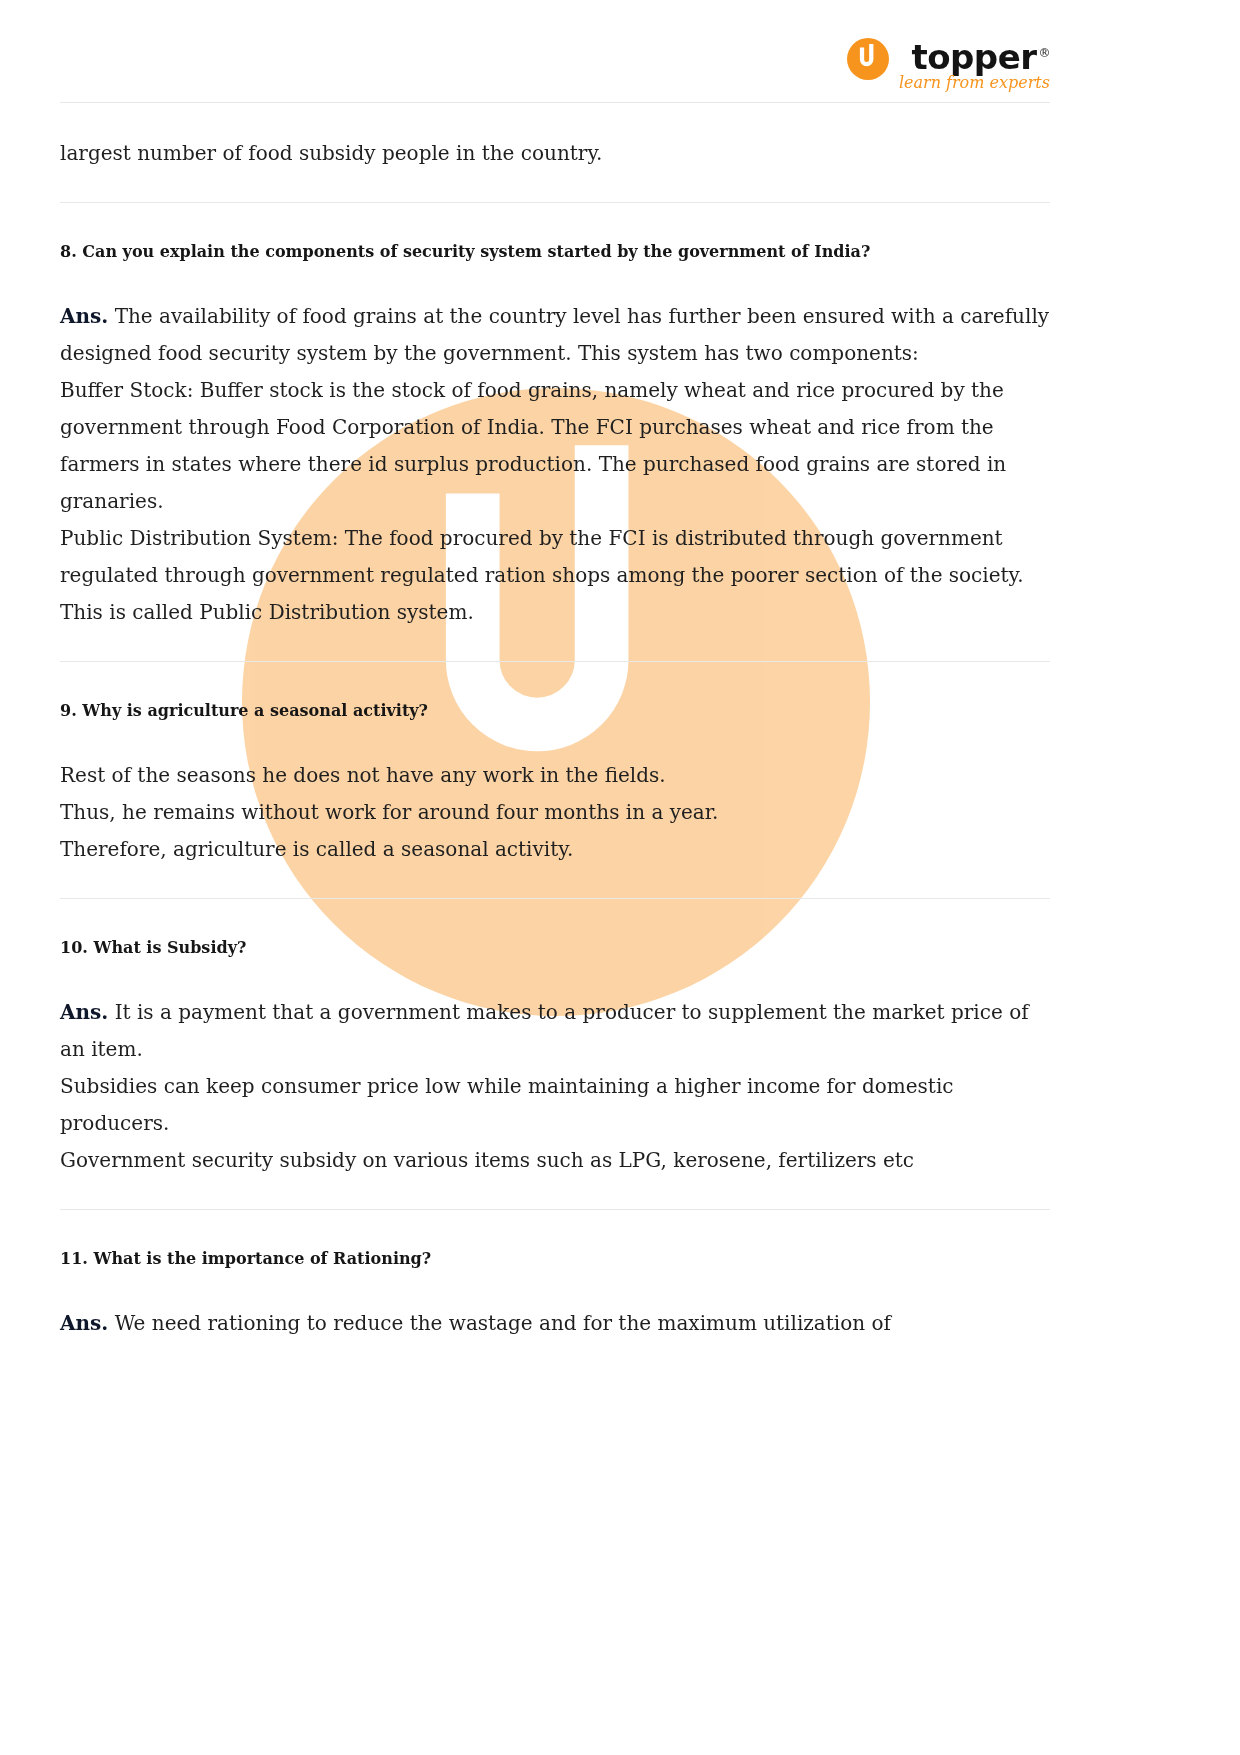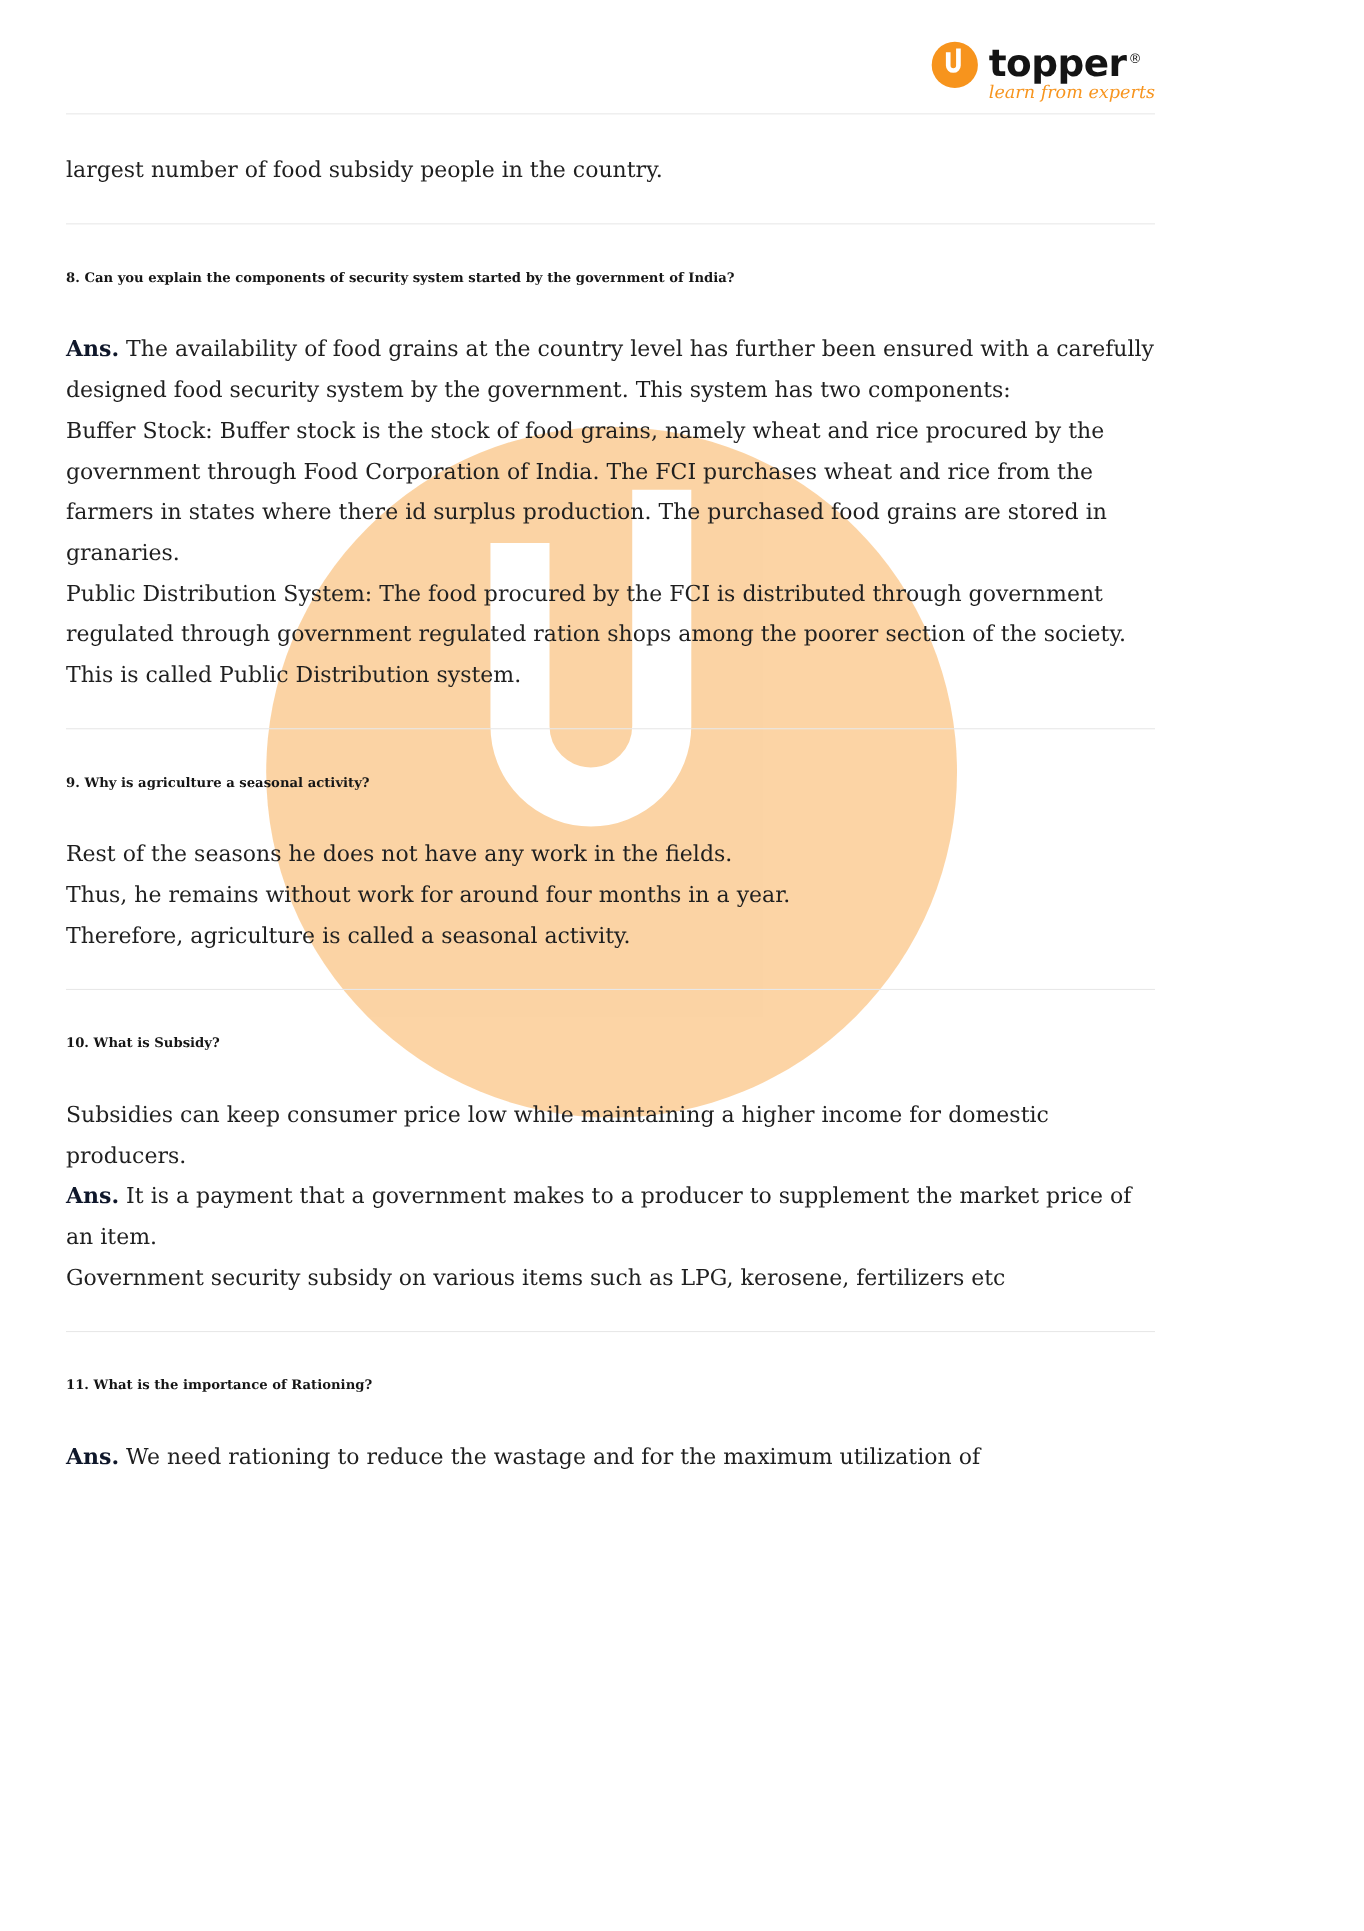--- a/index.html
+++ b/index.html
@@ -48,37 +48,37 @@
   .logo { display: flex; align-items: flex-start; gap: 10px; font-family: "DejaVu Sans", sans-serif; }
   .logo-mark {
     position: relative;
     width: 42px; height: 42px;
     border-radius: 50%;
     background: #f7941d;
     flex: none;
     margin-top: 4px;
   }
   .logo-mark svg { position: absolute; left: 25%; top: 8%; width: 46%; height: 70%; }
-  .logo-right { display: flex; flex-direction: column; }
+  .logo-right { display: flex; flex-direction: column; align-items: flex-end; }
   .brand-line { font-weight: bold; font-size: 34px; line-height: 38px; color: #141414; letter-spacing: -0.5px; white-space: nowrap; }
   .brand-line sup { font-size: 12px; font-weight: normal; color: #222; margin-left: 2px; }
   .tagline {
     font-family: "DejaVu Serif", serif;
     font-style: italic;
     color: #f7941d;
     font-size: 16px;
     line-height: 14px;
     margin-top: 0px;
   }
   
   .rule { border: 0; border-top: 1px solid #e8e8e8; margin: 30px 0; }
   .rule.header-rule { margin: 0; }
   
   .lead { font-size: 20px; line-height: 37px; margin: 32px 0 0 0; }
-  .q-title { font-size: 12px; line-height: 37px; font-weight: bold; margin: 0 0 28px 0; color: #161616; }
+  .q-title { font-size: 16px; line-height: 37px; font-weight: bold; margin: 0 0 28px 0; color: #161616; }
   .answer { font-size: 20px; line-height: 37px; margin: 0; }
   .answer strong { font-weight: bold; color: #0f172a; }
 </style>
 </head>
 <body>
 
 <div class="page">
 
   <div class="watermark">
     <svg viewBox="0 0 100 145" aria-hidden="true">
@@ -120,22 +120,22 @@
       <h2 class="q-title">9. Why is agriculture a seasonal activity?</h2>
       <p class="answer">Rest of the seasons he does not have any work in the fields.</p>
       <p class="answer">Thus, he remains without work for around four months in a year.</p>
       <p class="answer">Therefore, agriculture is called a seasonal activity.</p>
     </section>
 
     <hr class="rule">
 
     <section>
       <h2 class="q-title">10. What is Subsidy?</h2>
+      <p class="answer"><strong>Ans.</strong> <span>It is a payment that a government makes to a producer to supplement the market price of an item.</span></p>
       <p class="answer">Subsidies can keep consumer price low while maintaining a higher income for domestic producers.</p>
-      <p class="answer"><strong>Ans.</strong> <span>It is a payment that a government makes to a producer to supplement the market price of an item.</span></p>
       <p class="answer">Government security subsidy on various items such as LPG, kerosene, fertilizers etc</p>
     </section>
 
     <hr class="rule">
 
     <section>
       <h2 class="q-title">11. What is the importance of Rationing?</h2>
       <p class="answer"><strong>Ans.</strong> <span>We need rationing to reduce the wastage and for the maximum utilization of</span></p>
     </section>
 

